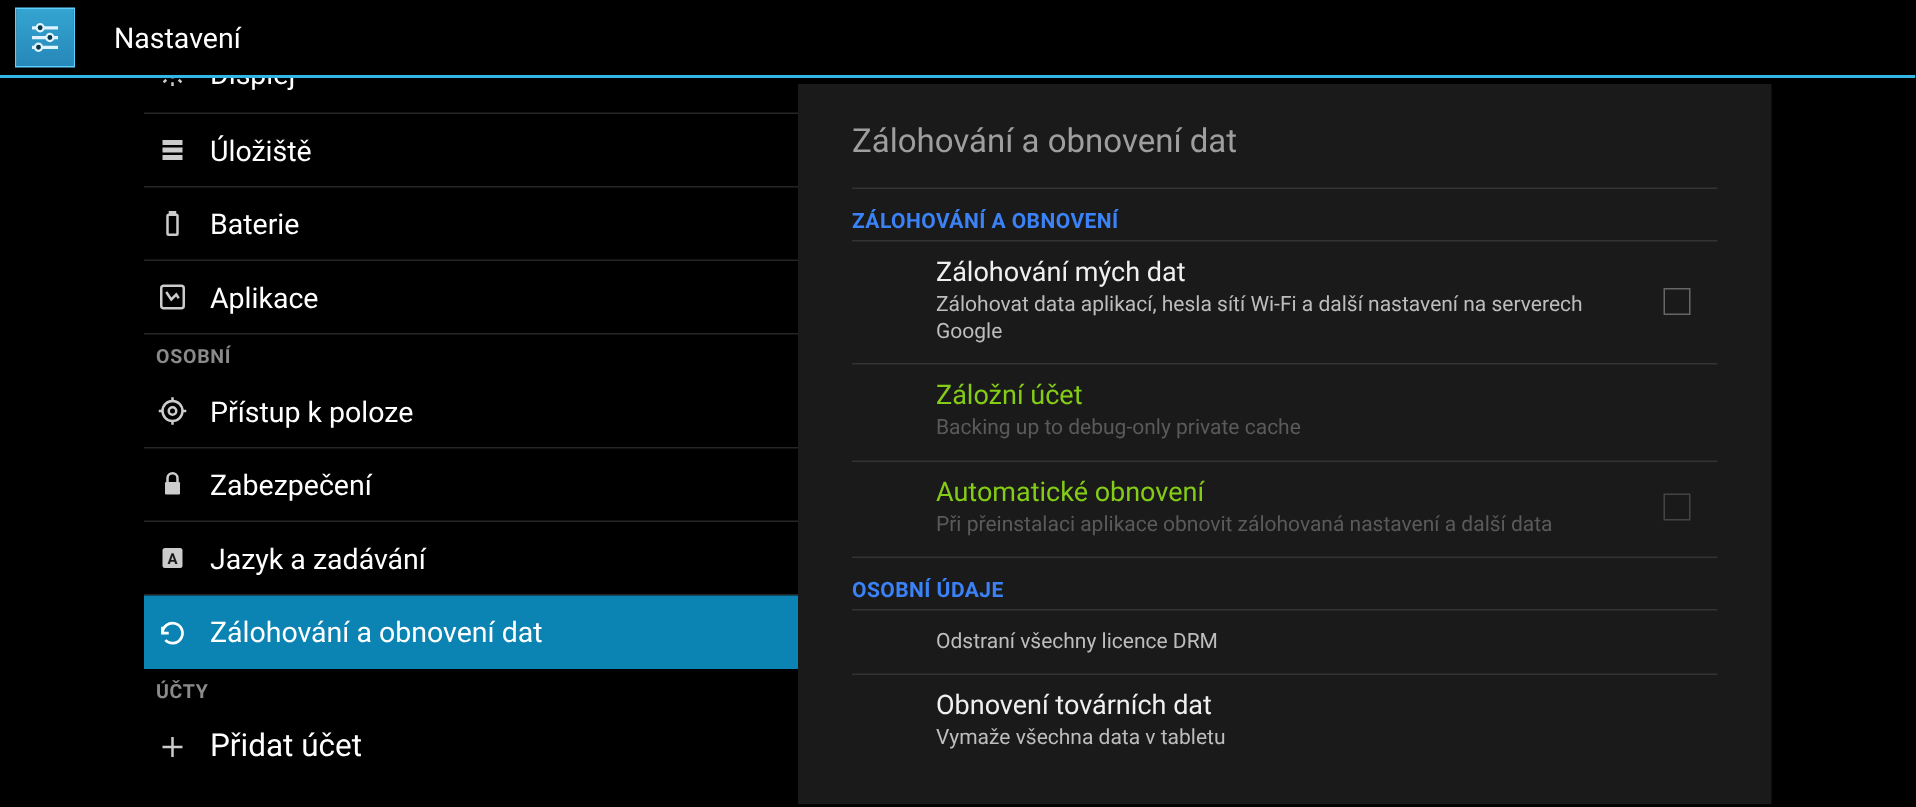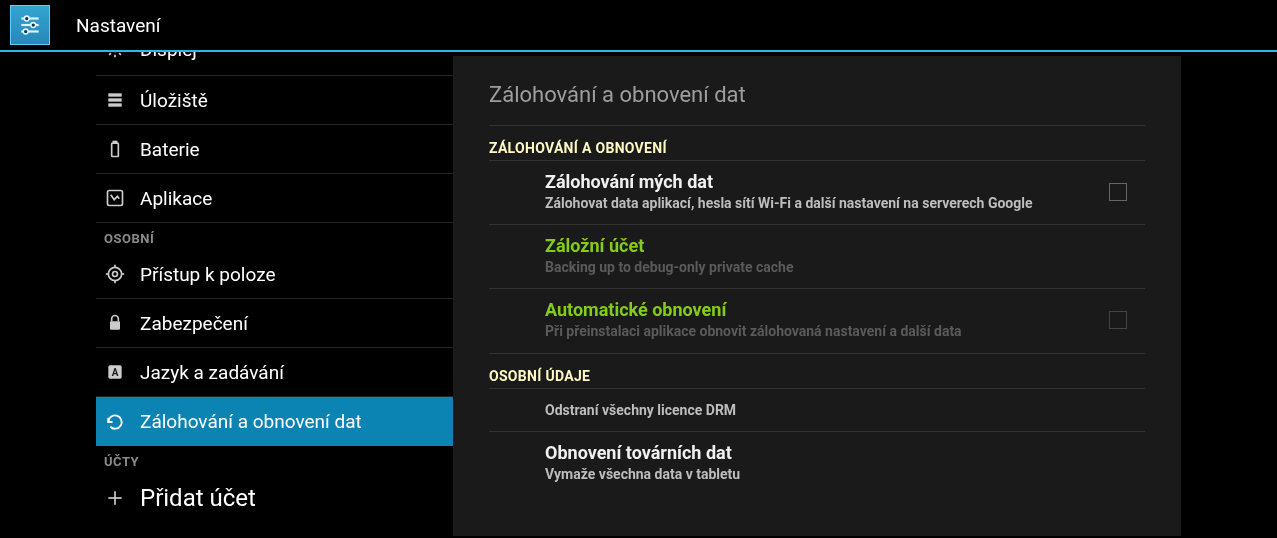--- a/index.html
+++ b/index.html
@@ -34,21 +34,21 @@
   .titlebar-title {
     font-size: 19px;
     color: #fff;
     font-weight: 400;
   }
   .content {
     display: flex;
     height: calc(100% - 54px);
   }
   .sidebar {
-    width: 453px;
+    width: 532px;
     padding-left: 96px;
     padding-right: 0;
     overflow: hidden;
   }
   .side-item {
     display: flex;
     align-items: center;
     height: 49px;
     border-bottom: 1px solid #262626;
     color: #fff;
@@ -76,21 +76,21 @@
     font-weight: 700;
     letter-spacing: 0.5px;
     padding: 8px 0 4px 8px;
     text-transform: uppercase;
   }
   .side-add {
     display:flex;
     align-items:center;
     height: 49px;
     padding-left:8px;
-    font-size:24px;
+    font-size:21px;
     cursor:pointer;
   }
   .side-add .icon {
     width:22px; height:22px; margin-right:14px;
     display:flex; align-items:center; justify-content:center;
   }
 
   .main {
     flex: 1;
     background: #1a1a1a;
@@ -103,31 +103,30 @@
   .main-title {
     font-size: 22px;
     color: #9e9e9e;
     padding: 14px 0 18px 0;
     border-bottom: 1px solid #333;
     margin-bottom: 0;
   }
   .section-header {
     font-size: 14px;
     font-weight: 700;
-    color: #fef9c3;
+    color: #3b82f6;
     letter-spacing: 0.3px;
     padding: 14px 0 4px 0;
     border-bottom: 1px solid #333;
   }
   .pref {
     display:flex;
     align-items:center;
     border-bottom: 1px solid #333;
     padding: 10px 0 12px 0;
-    font-weight: bold;
   }
   .pref-indent { padding-left: 56px; }
   .pref-text { flex:1; padding-right: 12px; }
   .pref-title { font-size: 18px; color: #f0f0f0; }
   .pref-summary { font-size: 14px; color: #bdbdbd; margin-top:2px; line-height:1.3; }
   .pref.disabled .pref-title { color: #84cc16; }
   .pref.disabled .pref-summary { color: #5a5a5a; }
   .pref-check {
     width: 18px;
     height: 18px;

